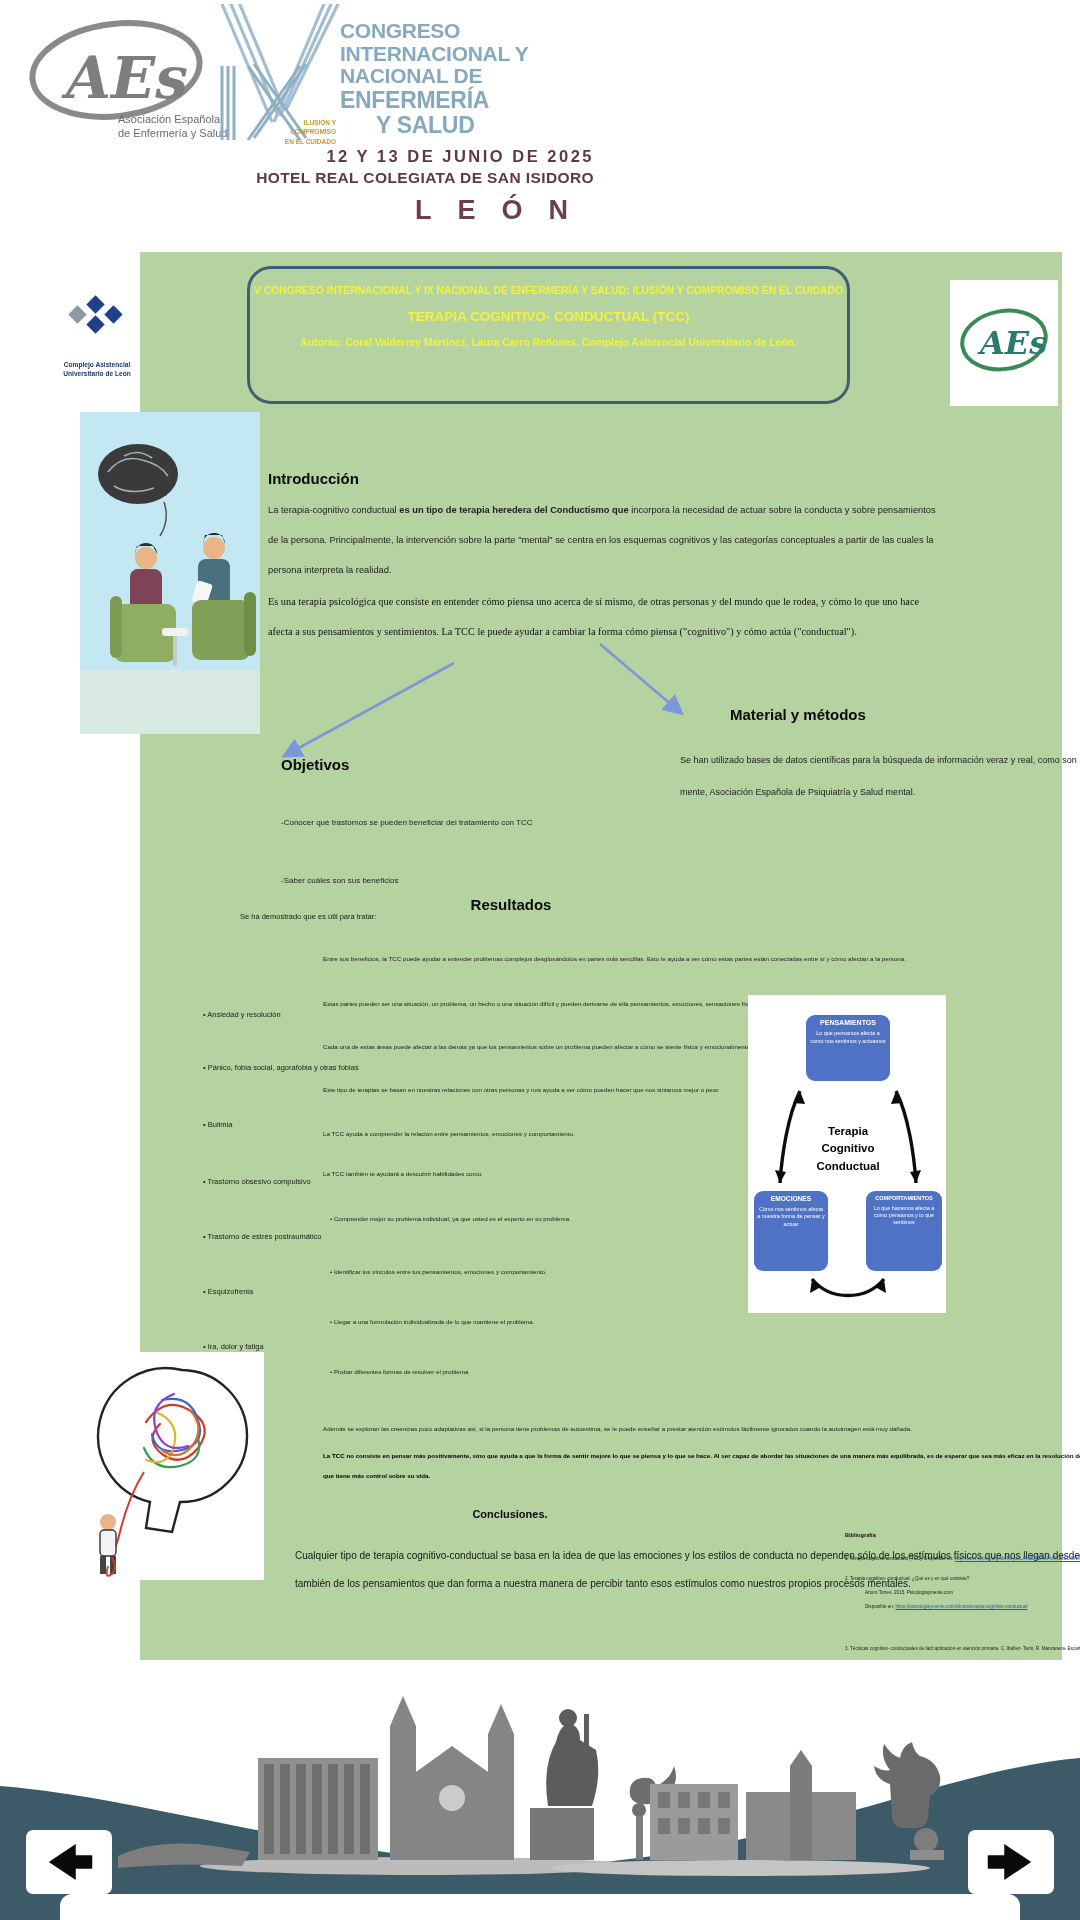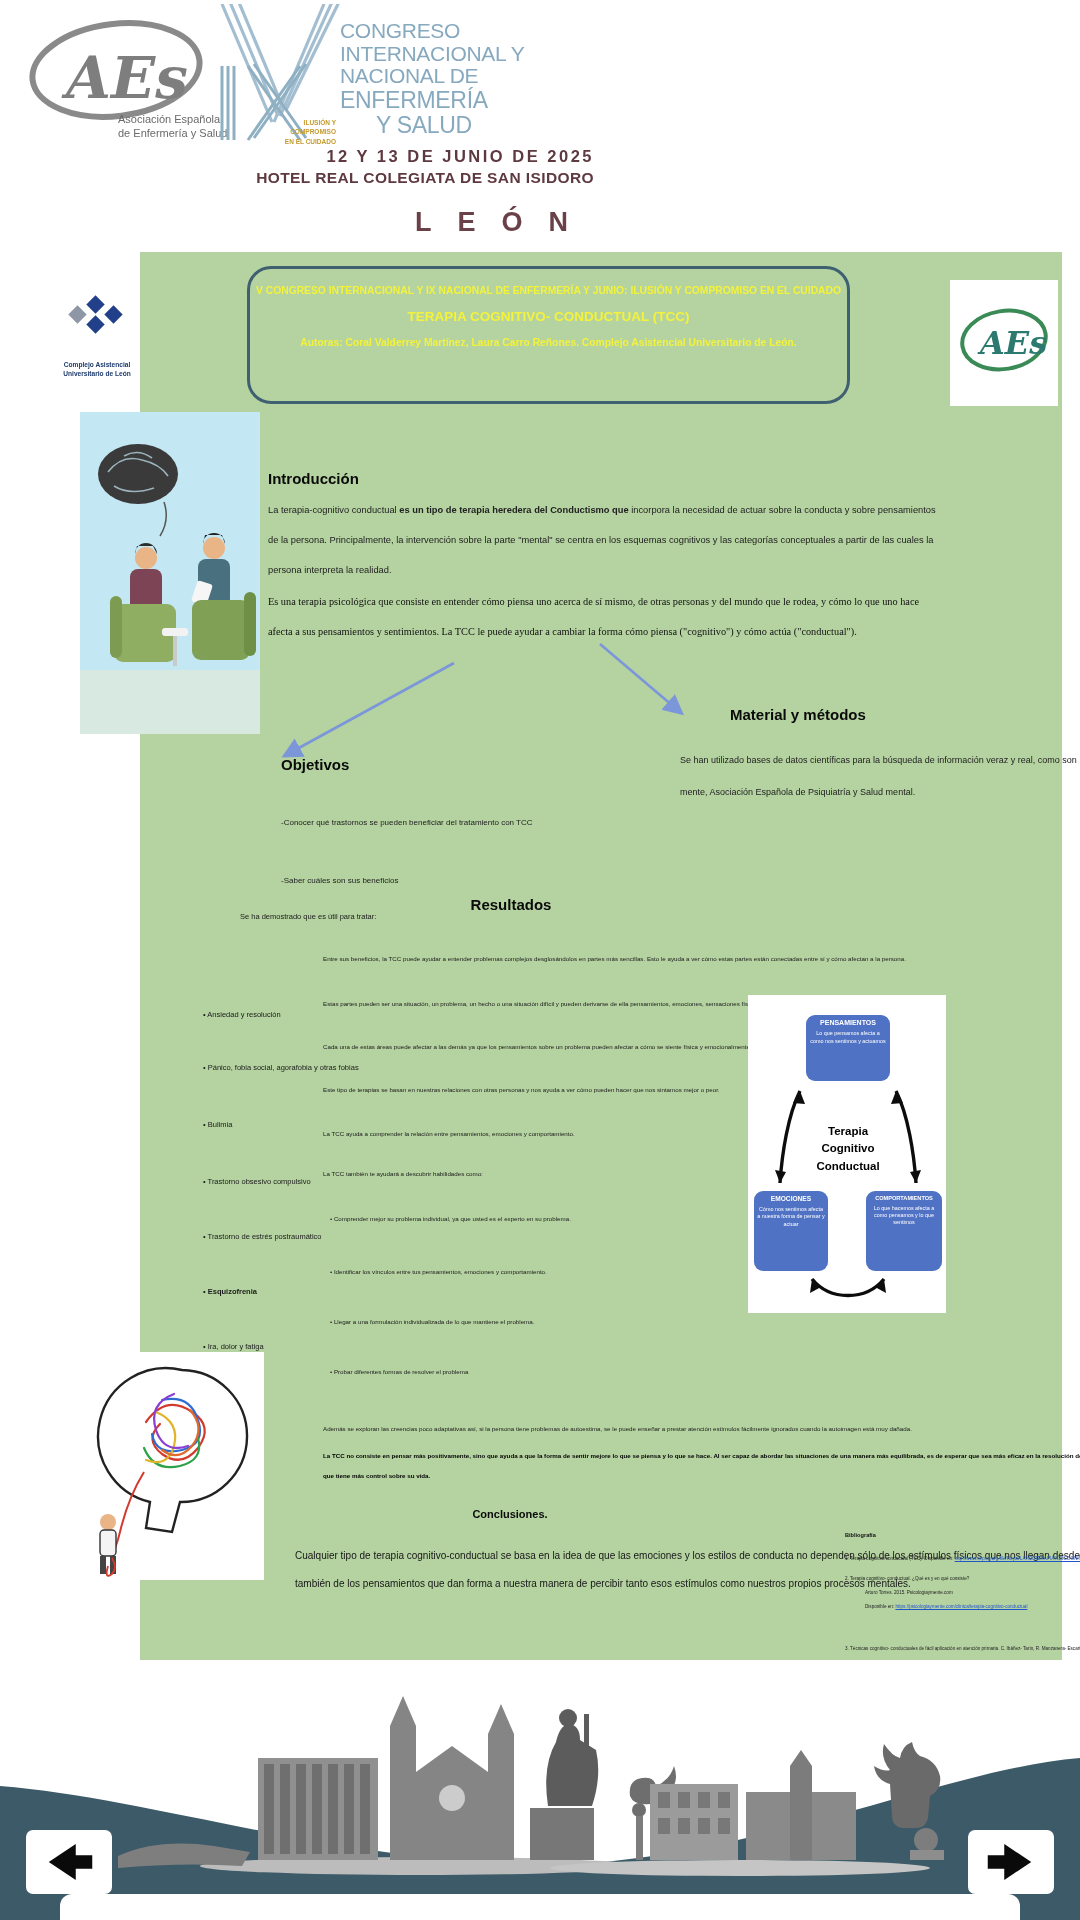--- a/index.html
+++ b/index.html
@@ -2,27 +2,27 @@
 <html lang="es"><head>
 <meta charset="utf-8">
 <style>
   html,body{margin:0;padding:0;background:#ffffff;}
   .stage{position:relative;width:1080px;height:1920px;background:#ffffff;overflow:hidden;
          font-family:"Liberation Sans",sans-serif;}
   .abs{position:absolute;}
   .t{position:absolute;white-space:nowrap;color:#1c1c1c;}
   
   .aees-name{font-size:11px;color:#6a6a6a;line-height:1.3;}
-  .congress-line{color:#86a9bf;font-weight:normal;letter-spacing:-0.3px;line-height:1.08;}
+  .congress-line{color:#86a9bf;font-weight:bold;letter-spacing:-0.3px;line-height:1.08;}
   .c21{font-size:21px;} .c23{font-size:23px;}
   .tagline{color:#c49a2d;font-weight:bold;font-size:6.5px;text-align:right;line-height:1.45;}
   .event{color:#5e3940;text-align:right;}
   .ev-date{font-size:16.5px;font-weight:bold;letter-spacing:2.5px;}
   .ev-venue{font-size:15.5px;font-weight:bold;letter-spacing:0.4px;margin-top:3px;}
-  .ev-city{font-size:27px;font-weight:bold;letter-spacing:26px;margin-top:20px;padding-left:20px;color:#6b4149;}
+  .ev-city{font-size:27px;font-weight:bold;letter-spacing:26px;margin-top:8px;padding-left:20px;color:#6b4149;}
   
   .poster{position:absolute;left:140px;top:252px;width:922px;height:1408px;background:#b5d3a1;}
   .title-box{position:absolute;left:247px;top:266px;width:597px;height:132px;
              border:3px solid #3f6071;border-radius:24px;background:#b5d3a1;}
   .title-yellow{color:#f3f23c;font-weight:bold;text-align:center;white-space:nowrap;}
   .whitebox{position:absolute;background:#ffffff;}
   .h-sec{font-weight:bold;font-size:15px;color:#0a0a0a;}
   .h-sub{font-weight:bold;font-size:11px;color:#0a0a0a;}
   .body9{font-size:9.3px;color:#222;}
   .serif10{font-family:"Liberation Serif",serif;font-size:10.3px;color:#111;}
@@ -94,21 +94,21 @@
 
   <div class="abs event" style="left:148px;top:147px;width:446px;">
     <div class="ev-date">12 Y 13 DE JUNIO DE 2025</div>
     <div class="ev-venue">HOTEL REAL COLEGIATA DE SAN ISIDORO</div>
     <div class="ev-city">LEÓN</div>
   </div>
 
   <div class="poster"></div>
 
   <div class="title-box">
-    <div class="title-yellow" style="font-size:10.3px;margin-top:16px;">V CONGRESO INTERNACIONAL Y IX NACIONAL DE ENFERMERÍA Y JUNIO: ILUSIÓN Y COMPROMISO EN EL CUIDADO</div>
+    <div class="title-yellow" style="font-size:10.3px;margin-top:16px;">V CONGRESO INTERNACIONAL Y IX NACIONAL DE ENFERMERÍA Y SALUD: ILUSIÓN Y COMPROMISO EN EL CUIDADO</div>
     <div class="title-yellow" style="font-size:13.5px;margin-top:13px;">TERAPIA COGNITIVO- CONDUCTUAL (TCC)</div>
     <div class="title-yellow" style="font-size:10.3px;margin-top:13px;">Autoras: Coral Valderrey Martínez,  Laura Carro Reñones. Complejo Asistencial Universitario de León.</div>
   </div>
 
   <div class="whitebox" style="left:56px;top:286px;width:82px;height:118px;">
     <svg width="82" height="70" viewBox="0 0 82 70">
       <g transform="translate(41,36)">
         <rect x="-26" y="-14" width="13" height="13" transform="rotate(45 -19.5 -7.5)" fill="#8e97a6"></rect>
         <rect x="-8" y="-24" width="13" height="13" transform="rotate(45 -1.5 -17.5)" fill="#223f8a"></rect>
         <rect x="-8" y="-4" width="13" height="13" transform="rotate(45 -1.5 2.5)" fill="#223f8a"></rect>
@@ -192,21 +192,21 @@
   <div class="t obj8" style="left:281px;top:876px;">-Saber cuáles son sus beneficios</div>
 
   <div class="t h-sec" style="left:411px;top:896px;width:200px;text-align:center;">Resultados</div>
 
   <div class="t list7" style="left:199px;top:912px;padding-left:41px;">Se ha demostrado que es útil para tratar:</div>
   <div class="t list7" style="left:203px;top:1010px;">• Ansiedad y resolución</div>
   <div class="t list7" style="left:203px;top:1063px;">• Pánico, fobia social, agorafobia y otras fobias</div>
   <div class="t list7" style="left:203px;top:1120px;">• Bulimia</div>
   <div class="t list7" style="left:203px;top:1177px;">• Trastorno obsesivo compulsivo</div>
   <div class="t list7" style="left:203px;top:1232px;">• Trastorno de estrés postraumático</div>
-  <div class="t list7" style="left:203px;top:1287px;font-weight:bold;">• Esquizofrenia</div>
+  <div class="t list7" style="left:203px;top:1287px;">• Esquizofrenia</div>
   <div class="t list7" style="left:203px;top:1342px;">• Ira, dolor y fatiga</div>
 
   <div class="t res5" style="left:323px;top:955px;">Entre sus beneficios, la TCC puede ayudar a entender problemas complejos desglosándolos en partes más sencillas. Esto le ayuda a ver cómo estas partes están conectadas entre sí y cómo afectan a la persona.</div>
   <div class="t res5" style="left:323px;top:1000px;">Estas partes pueden ser una situación, un problema, un hecho o una situación difícil y pueden derivarse de ella pensamientos, emociones, sensaciones físicas y comportamientos.</div>
   <div class="t res5" style="left:323px;top:1043px;">Cada una de estas áreas puede afectar a las demás ya que los pensamientos sobre un problema pueden afectar a cómo se siente física y emocionalmente una persona.</div>
   <div class="t res5" style="left:323px;top:1086px;">Este tipo de terapias se basan en nuestras relaciones con otras personas y nos ayuda a ver cómo pueden hacer que nos sintamos mejor o peor.</div>
   <div class="t res5" style="left:323px;top:1130px;">La TCC ayuda a comprender la relación entre pensamientos, emociones y comportamiento.</div>
   <div class="t res5" style="left:323px;top:1170px;">La TCC también te ayudará a descubrir habilidades como:</div>
   <div class="t res5" style="left:330px;top:1215px;">• Comprender mejor su problema individual, ya que usted es el experto en su problema.</div>
   <div class="t res5" style="left:330px;top:1268px;">• Identificar los vínculos entre tus pensamientos, emociones y comportamiento.</div>

